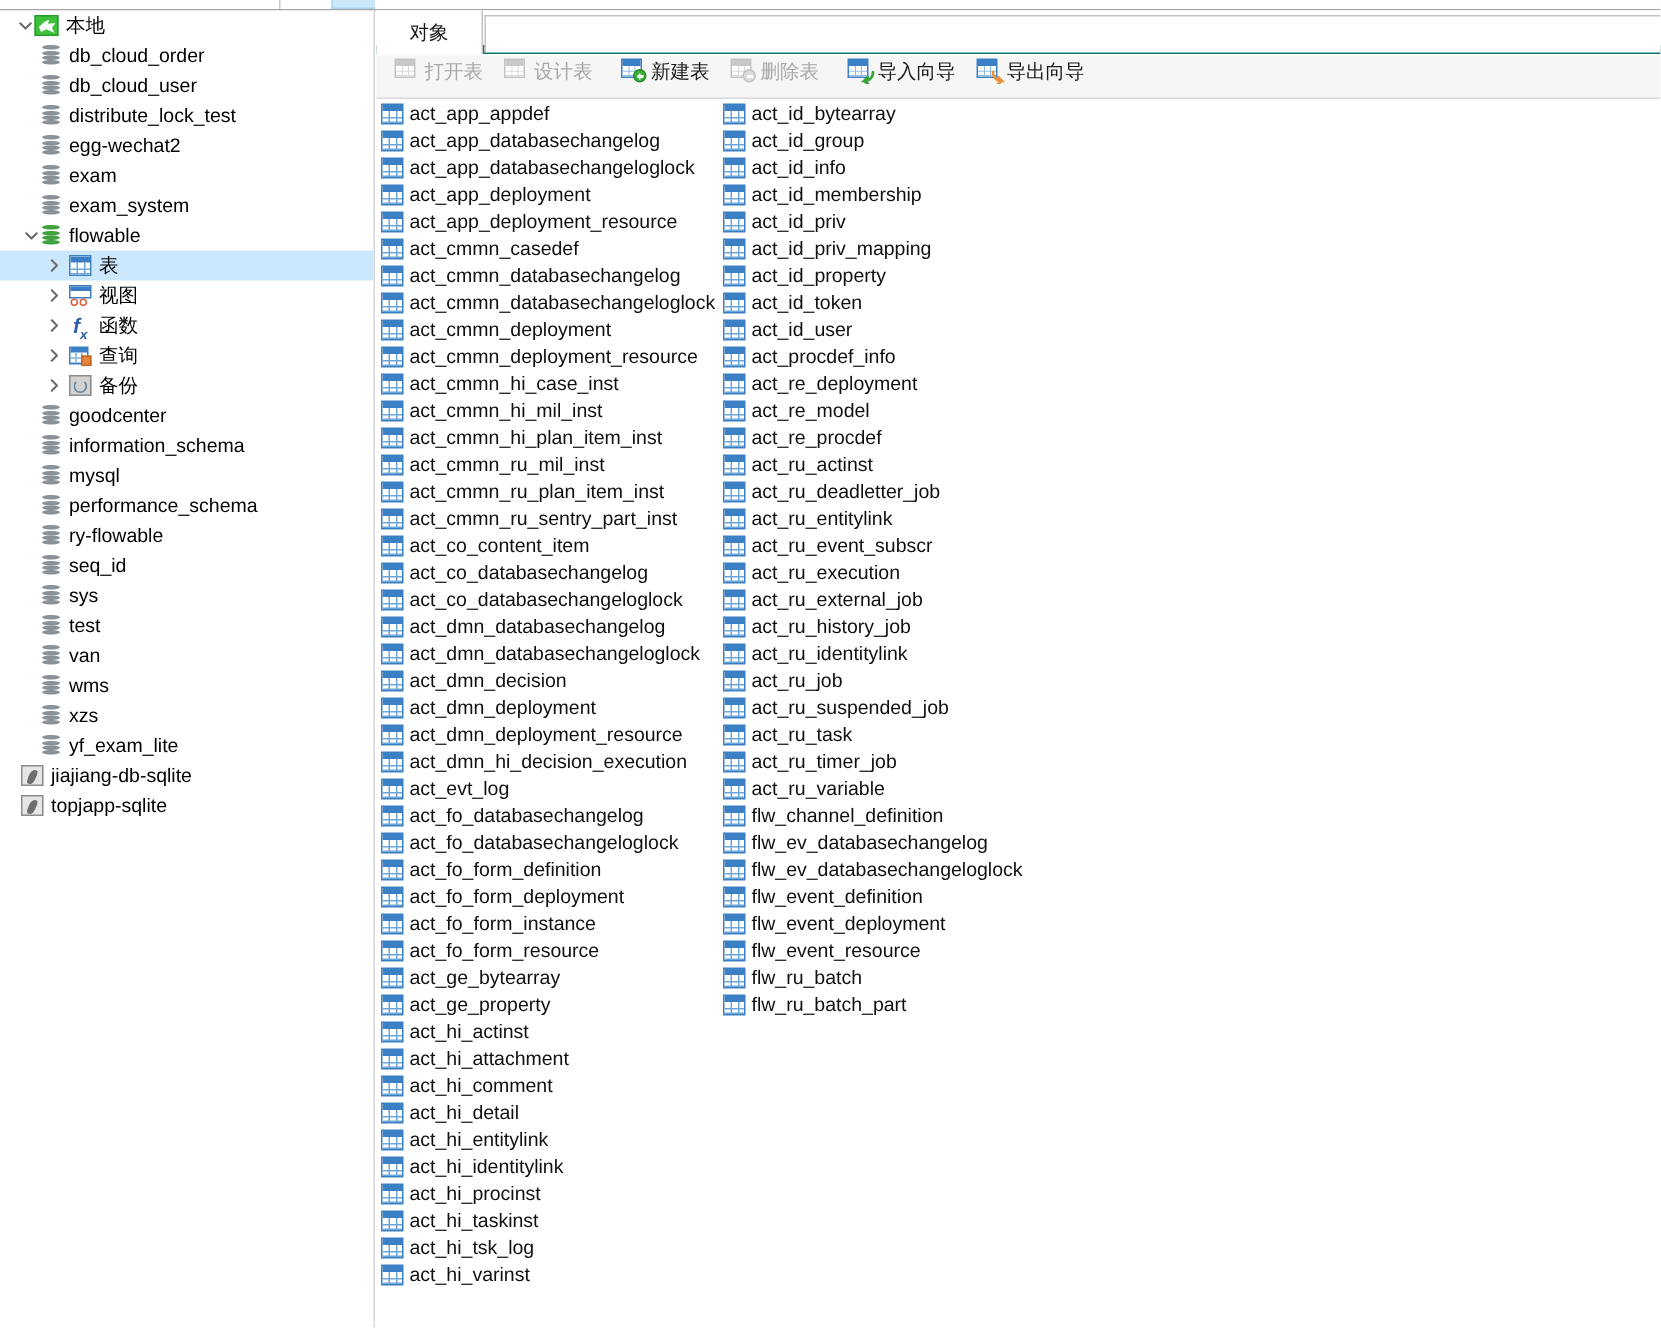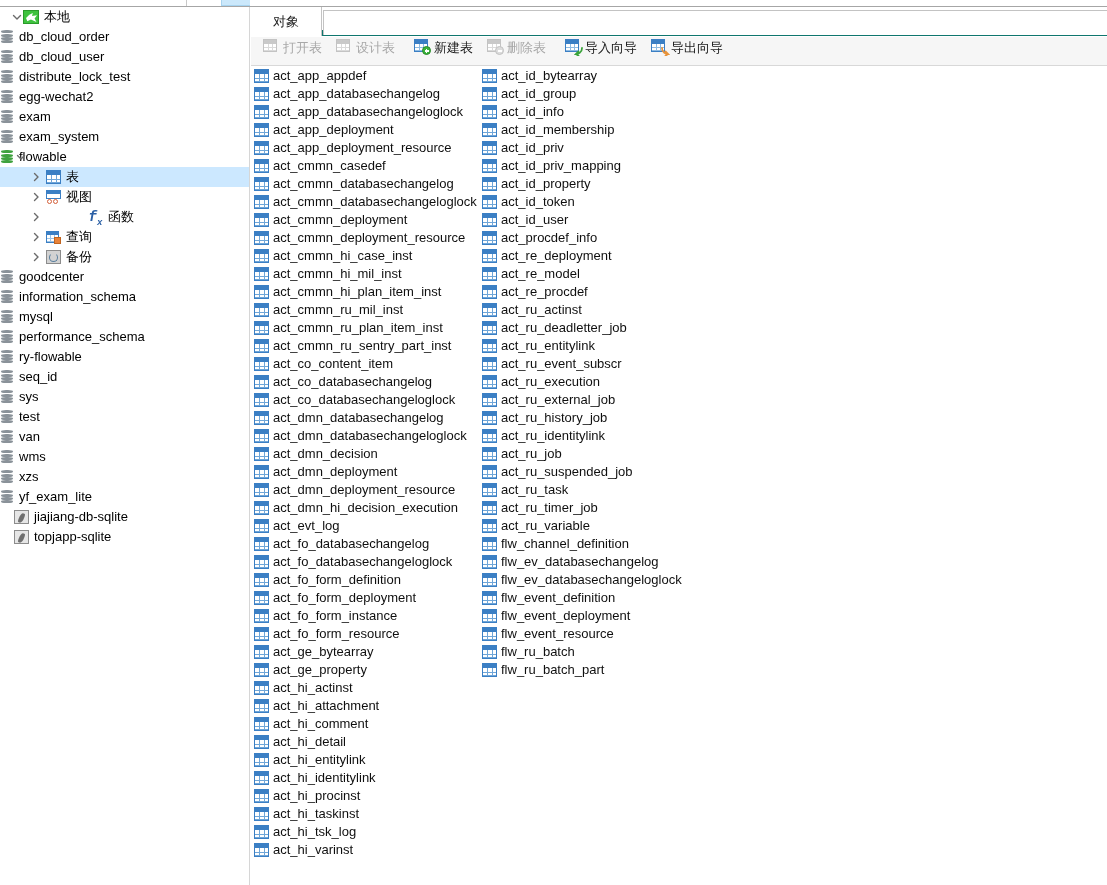--- a/index.html
+++ b/index.html
@@ -50,21 +50,21 @@
     color: #6b6b6b;
     font-size: 10px;
   }
   .twisty.blank { color: transparent; }
   .twisty svg { display: block; }
   .ic { flex: 0 0 auto; display: inline-flex; align-items: center; justify-content: center; margin-right: 5px; }
   .lbl { color: #000; }
 
   
   .d0 { padding-left: 10px; }
-  .d1 { }
+  .d1 { padding-left: 27px; }
   .d2 { padding-left: 29px; }
 
   
   .cyl { width: 14px; height: 14px; position: relative; }
   .cyl i { position: absolute; left: 1px; width: 12px; height: 3px; border-radius: 50%/60%; display: block; }
   .cyl i.c0 { top: 0px; }
   .cyl i.c1 { top: 3.6px; }
   .cyl i.c2 { top: 7.2px; }
   .cyl i.c3 { top: 10.4px; }
   .cyl.gray i { background: #8a9299; }
@@ -79,21 +79,21 @@
   .gridic .h1 { top: 8px; } .gridic .h2 { top: 11px; }
 
   
   .viewic { width: 15px; height: 14px; position: relative; }
   .viewic .g { position: absolute; left: 0; top: 0; width: 15px; height: 9px; border: 1px solid #3b7fc4; background:#fff; }
   .viewic .g::before { content:""; position:absolute; left:0; top:0; right:0; height:3px; background:#3b7fc4; }
   .viewic .o1, .viewic .o2 { position: absolute; bottom: 0; width: 5px; height: 5px; border: 1.5px solid #d4603a; border-radius: 50%; background: #fff; }
   .viewic .o1 { left: 1px; } .viewic .o2 { left: 7px; }
 
   
-  .fxic { width: 15px; height: 14px; color: #2a5fa5; font-family: Liberation Mono, monospace; font-style: italic; font-size: 14px; line-height: 14px; text-align: center; font-weight: 600; margin-left: 42px; }
+  .fxic { width: 15px; height: 14px; color: #2a5fa5; font-family: Liberation Sans, sans-serif; font-style: italic; font-size: 14px; line-height: 14px; text-align: center; font-weight: 600; }
   .fxic sub { font-size: 9px; }
 
   
   .qic { width: 15px; height: 14px; position: relative; }
   .qic .g { position: absolute; left:0; top:1px; width: 13px; height: 12px; border: 1px solid #3b7fc4; background:#fff; }
   .qic .g::before { content:""; position:absolute; left:0; top:0; right:0; height:3px; background:#3b7fc4; }
   .qic .g .gr { position:absolute; left:0; top:3px; right:0; bottom:0;
     background:
       linear-gradient(to right, transparent 3px, #9dc4e6 3px, #9dc4e6 4px, transparent 4px),
       linear-gradient(to right, transparent 7px, #9dc4e6 7px, #9dc4e6 8px, transparent 8px),

